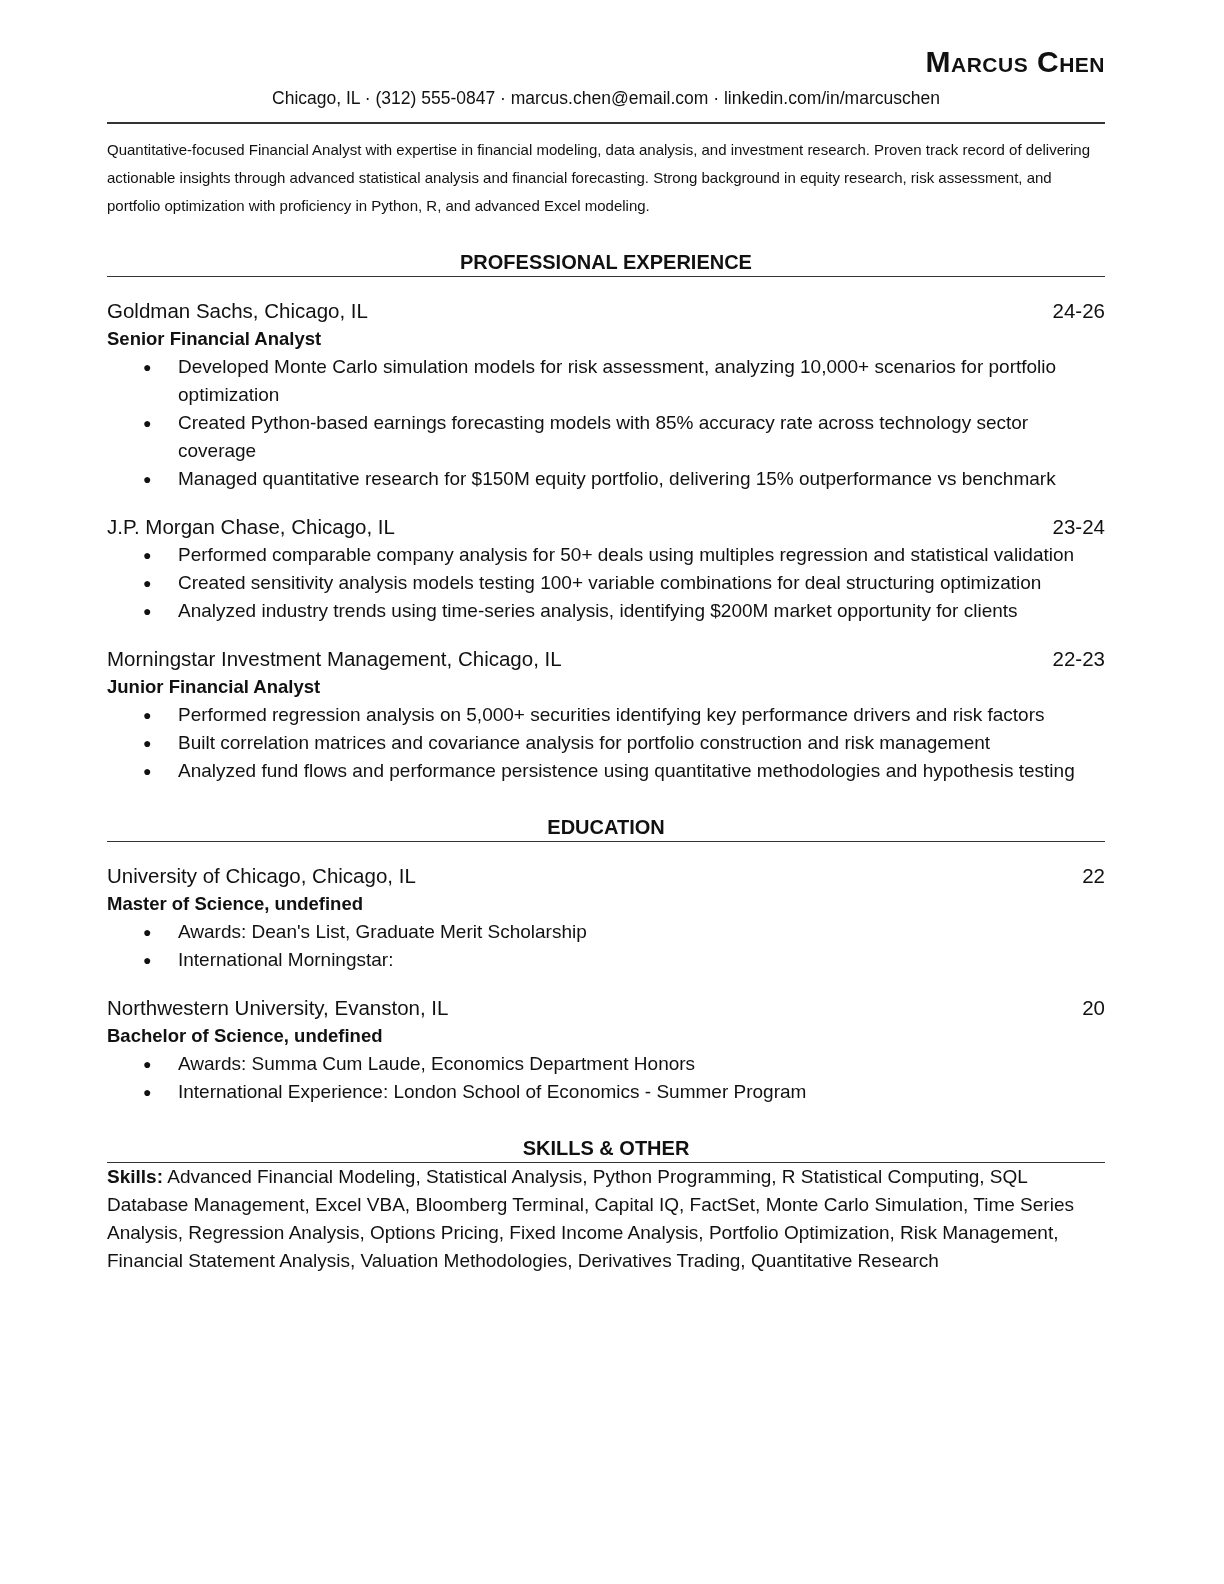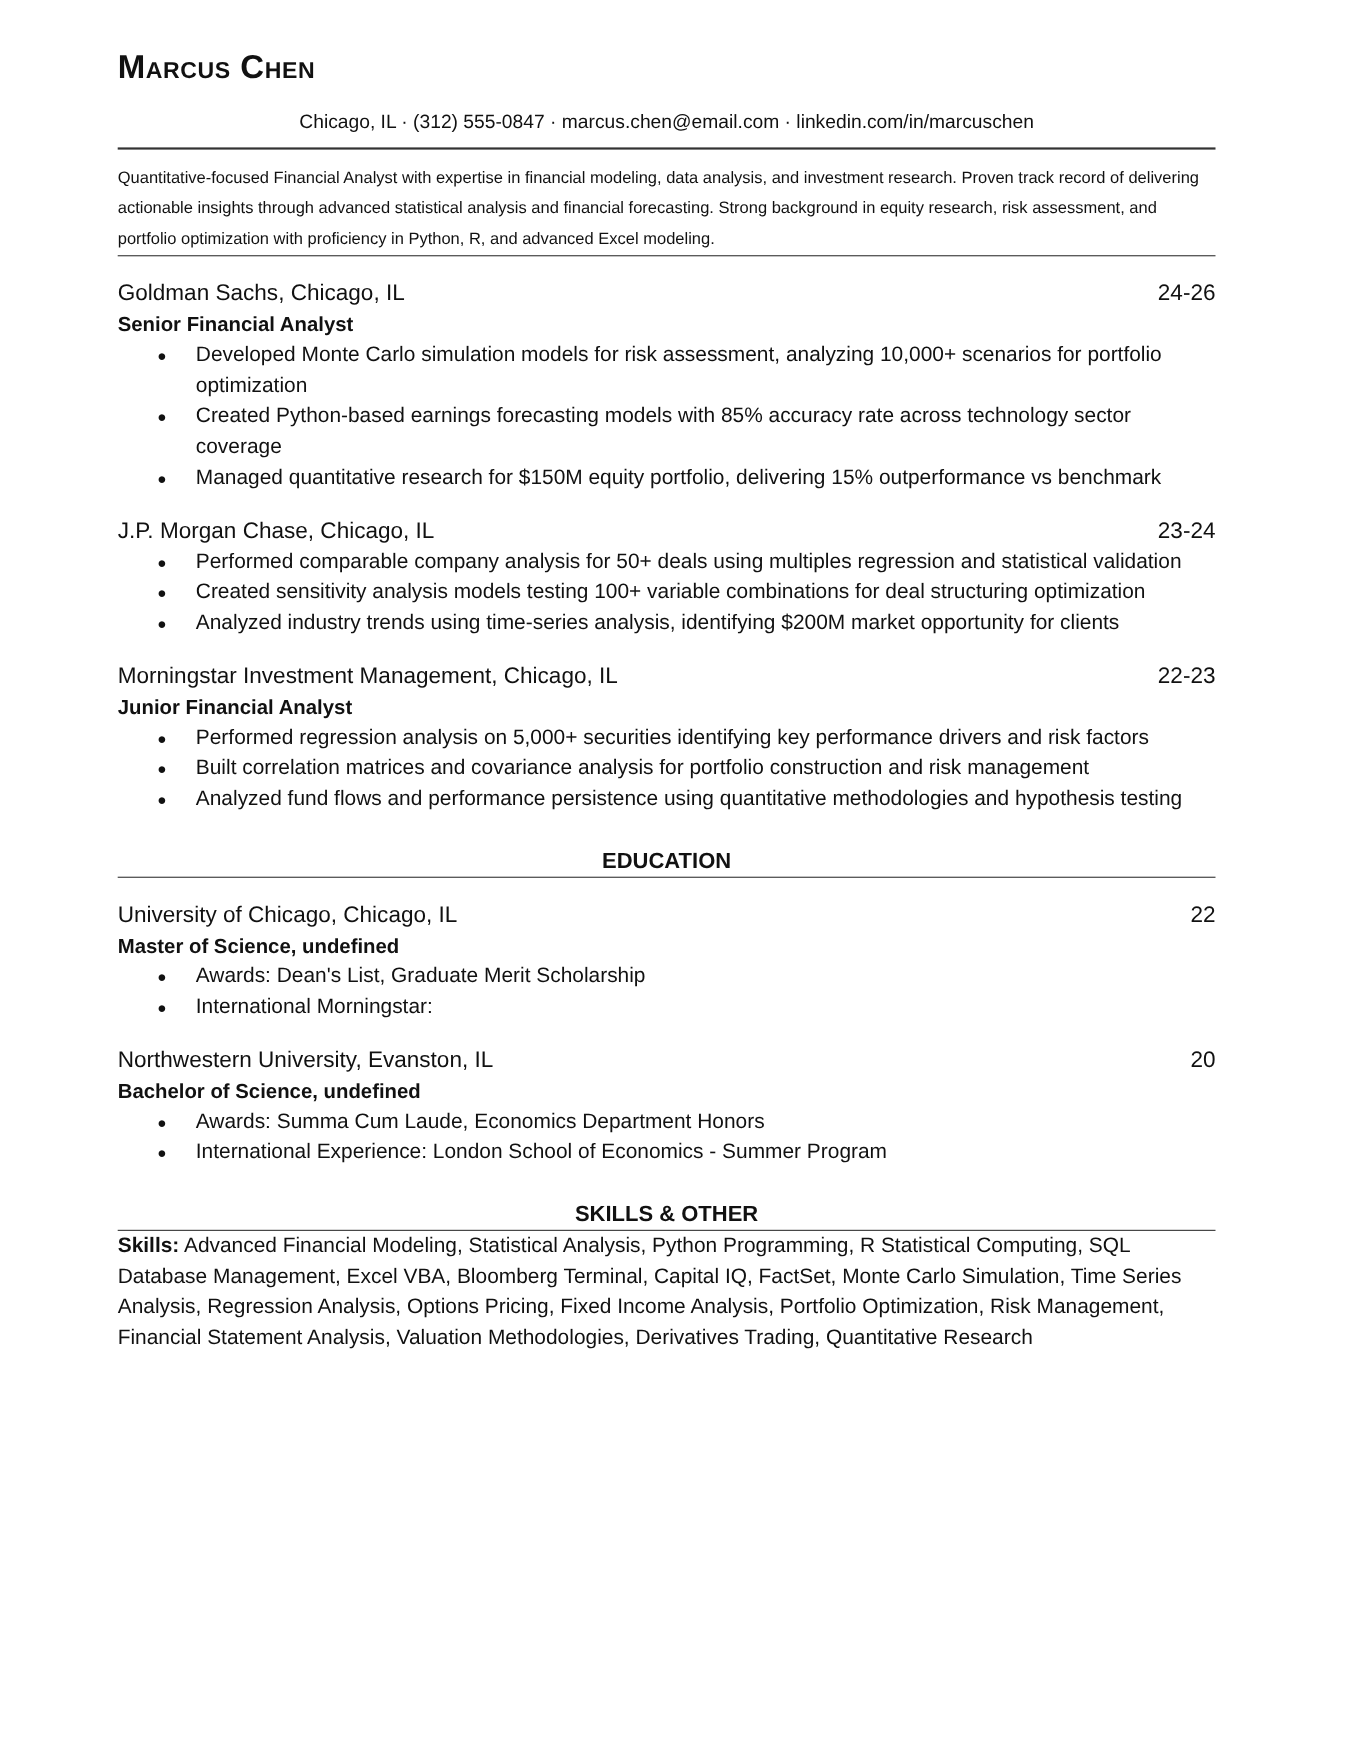--- a/index.html
+++ b/index.html
@@ -1,19 +1,19 @@
 <!DOCTYPE html>
 <html><head>
 <meta charset="utf-8">
 <style>
   html, body { margin: 0; padding: 0; background: #ffffff; }
   body { width: 1224px; height: 1584px; position: relative; font-family: "Liberation Sans", sans-serif; color: #111; }
   .page { position: absolute; left: 107px; top: 40px; width: 998px; }
-  .name { text-align: left; font-size: 30px; font-weight: bold; letter-spacing: 0.5px; font-variant: small-caps; line-height: 44px; margin: 0; }
-  .contact { text-align: center; font-size: 17.5px; line-height: 28px; margin-top: 12px; }
+  .name { text-align: right; font-size: 30px; font-weight: bold; letter-spacing: 0.5px; font-variant: small-caps; line-height: 44px; margin: 0; }
+  .contact { text-align: center; font-size: 17.5px; line-height: 28px; margin-top: 0; }
   .rule { border: 0; border-top: 2px solid #333; margin: 10px 0 0 0; }
   .summary { font-size: 15px; line-height: 28px; margin-top: 12px; }
   .section-title { text-align: center; font-weight: bold; font-size: 20px; margin-top: 28px; line-height: 28px; }
   .section-rule { border: 0; border-top: 1.5px solid #333; margin: 0; }
   .entry-head { display: flex; justify-content: space-between; font-size: 20.5px; line-height: 28px; margin-top: 20px; }
   .entry-role { font-weight: bold; font-size: 18.5px; line-height: 28px; }
   ul.bullets { list-style: none; margin: 0; padding: 0; }
   ul.bullets li { position: relative; padding-left: 71px; font-size: 19px; line-height: 28px; }
   ul.bullets li .dot { position: absolute; left: 36px; top: 0; font-size: 14px; }
   .skills { font-size: 19px; line-height: 28px; }
@@ -22,20 +22,21 @@
 </head>
 <body>
 
 <div class="page">
   <h1 class="name">Marcus Chen</h1>
   <div class="contact">Chicago, IL · (312) 555-0847 · marcus.chen@email.com · linkedin.com/in/marcuschen</div>
   <hr class="rule">
   <div class="summary">Quantitative-focused Financial Analyst with expertise in financial modeling, data analysis, and investment research. Proven track record of delivering actionable insights through advanced statistical analysis and financial forecasting. Strong background in equity research, risk assessment, and portfolio optimization with proficiency in Python, R, and advanced Excel modeling.</div>
 
   <div>
+    <div class="section-title">PROFESSIONAL EXPERIENCE</div>
     <hr class="section-rule">
     <div id="exp-list">
         <div>
           <div class="entry-head">
             <span>Goldman Sachs, Chicago, IL</span>
             <span>24-26</span>
           </div>
           <div class="entry-role">Senior Financial Analyst</div>
           <ul class="bullets">
             <li><span class="dot">●</span><span>Developed Monte Carlo simulation models for risk assessment, analyzing 10,000+ scenarios for portfolio optimization</span></li>

